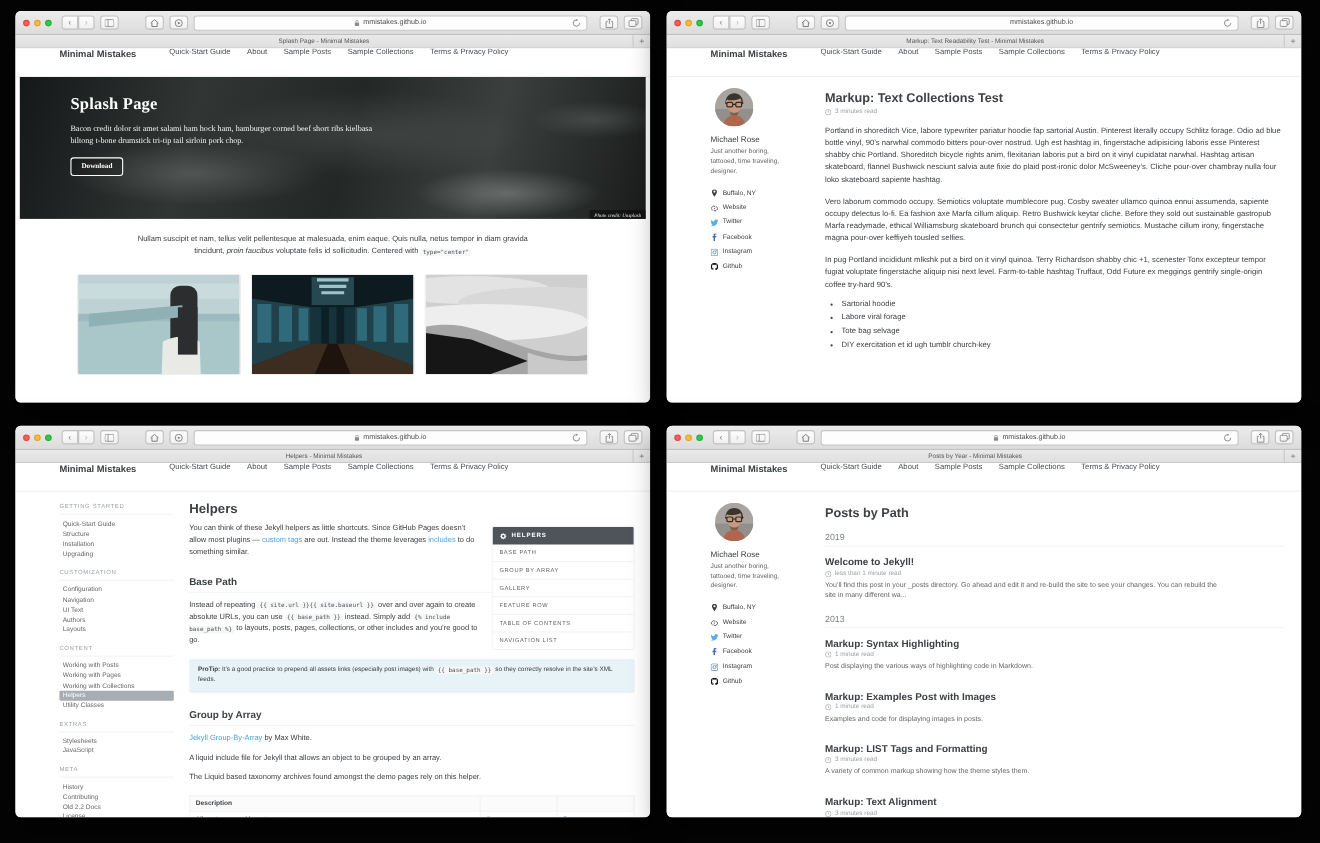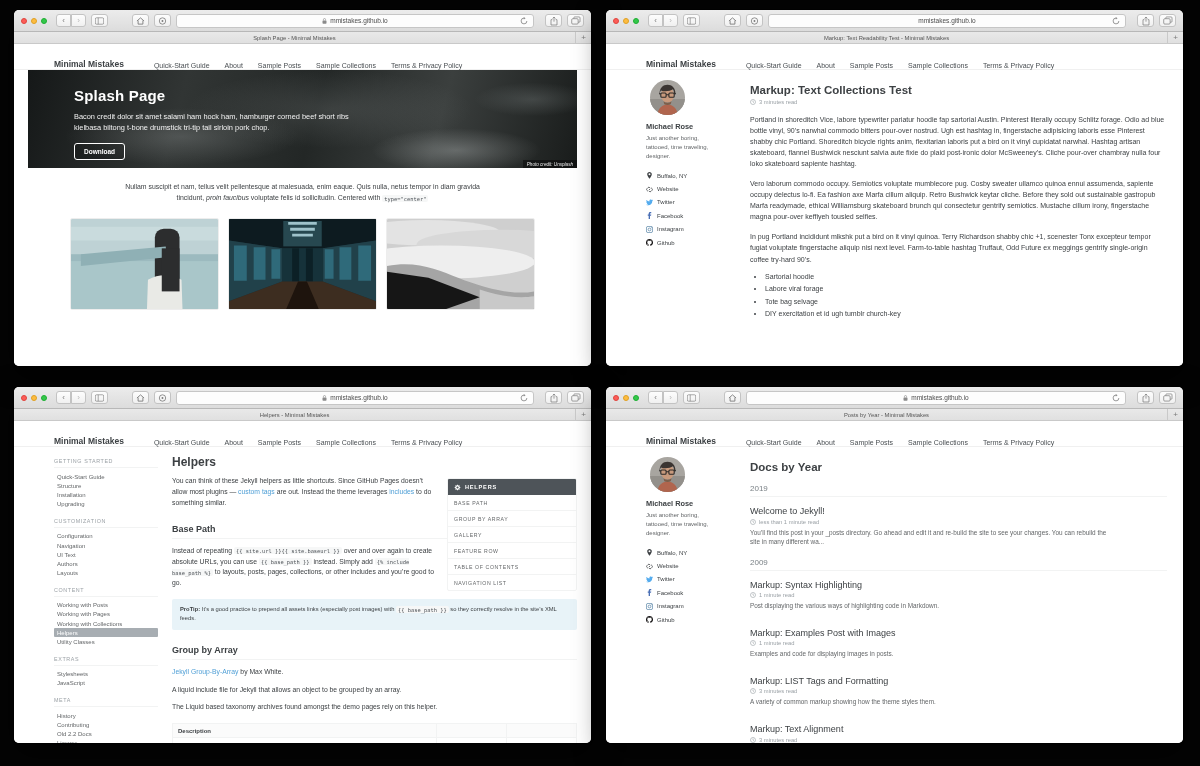--- a/index.html
+++ b/index.html
@@ -58,35 +58,36 @@
   .tabbar{
     height:12px;flex:0 0 12px;background:linear-gradient(#e9e9e9,#e0e0e0);
     border-bottom:1px solid #c9c9c9;display:flex;align-items:stretch;
   }
   .tab{flex:1;display:flex;align-items:center;justify-content:center;
     font-size:5.8px;color:#565656;}
   .newtab{flex:0 0 16px;border-left:1px solid #c9c9c9;display:flex;align-items:center;justify-content:center;color:#7a7a7a;font-size:8px}
   
   .page{flex:1;background:#fff;overflow:hidden;position:relative}
   .masthead{
-    height:26px;display:flex;align-items:flex-end;padding:0 14px 0 40px;
+    height:26px;display:flex;align-items:flex-start;padding:0 14px 0 40px;
     border-bottom:1px solid #f0f0f0;
   }
   .site-title{font-size:8.5px;font-weight:bold;color:#3d4144;margin-right:30px;cursor:pointer}
   .site-nav{display:flex;gap:15px}
   .site-nav span{font-size:7px;color:#494e52;cursor:pointer}
   
   .hero{
-    margin:0 14px;height:98px;position:relative;color:#fff;
+    margin:0 4px;height:129px;position:relative;color:#fff;
     background:
       radial-gradient(130px 34px at 78% 82%, rgba(215,220,220,.30), transparent 65%),
       radial-gradient(180px 44px at 28% 68%, rgba(195,200,200,.22), transparent 65%),
       radial-gradient(220px 60px at 55% 40%, rgba(165,170,170,.18), transparent 65%),
       radial-gradient(90px 26px at 92% 30%, rgba(150,158,158,.25), transparent 65%),
       linear-gradient(105deg,#151818 0%,#313534 28%,#232726 52%,#3b3f3e 74%,#191c1b 100%);
+    font-family: Liberation Serif, serif;
   }
   .hero-inner{padding:17px 0 0 46px;max-width:330px}
   .hero h1{font-size:15px;font-weight:bold;letter-spacing:.2px;margin-bottom:7px}
   .hero p{font-size:7.4px;line-height:1.55;color:#f2f2f2}
   .hero .dl-btn{
     display:inline-block;margin-top:9px;padding:4px 9px;border:1px solid #fff;border-radius:3px;
     font-size:6.5px;font-weight:bold;color:#fff;cursor:pointer;background:rgba(0,0,0,.15)
   }
   .hero .credit{
     position:absolute;right:0;bottom:0;background:rgba(10,10,10,.55);
@@ -102,21 +103,21 @@
     font-size:5.4px;background:#f6f7f7;border-radius:2px;padding:.5px 2px;color:#50555a;
   }
   .feature-row{display:flex;justify-content:center;gap:9px;margin-top:15px}
   .feature-row .fimg{width:149px;height:92px;border:1px solid #ededed;border-radius:2px;overflow:hidden}
   .fimg svg{width:100%;height:100%;display:block}
   
   .two-col{display:flex;padding:6px 16px 0 40px}
   .author-side{flex:0 0 78px;margin-right:26px;padding-top:4px}
   .avatar{width:35px;height:35px;border-radius:50%;overflow:hidden;margin-left:4px}
   .avatar svg{width:35px;height:35px;display:block}
-  .author-name{font-size:7.4px;font-weight:bold;color:#3d4144;margin-top:7px}
+  .author-name{font-size:7.4px;font-weight:normal;color:#3d4144;margin-top:7px}
   .author-bio{font-size:6px;color:#646769;line-height:1.5;margin-top:3px}
   .author-links{margin-top:8px}
   .author-links .al{display:flex;align-items:center;gap:4px;font-size:6px;color:#3d4144;padding:3.2px 0;cursor:pointer}
   .al .ic{width:7px;height:7px;display:inline-flex}
   .al .ic svg{width:7px;height:7px}
   .ic-twitter{color:#55acee}.ic-facebook{color:#4a6fb5}.ic-instagram{color:#517fa4}.ic-github{color:#171516}
   .article{flex:1;min-width:0}
   .article h1{font-size:11.5px;font-weight:bold;color:#3d4144;margin:8px 0 3px}
   .meta{display:flex;align-items:center;gap:3px;font-size:5.8px;color:#9ba1a6}
   .meta .ic{width:6px;height:6px;display:inline-flex}
@@ -124,21 +125,21 @@
   .article p.body{font-size:7px;line-height:1.58;color:#3d4144;margin-top:9px}
   .article h2.sect{
     font-size:9px;font-weight:bold;color:#3d4144;margin-top:15px;padding-bottom:4px;
     border-bottom:1px solid #f2f3f3;
   }
   .article ul{margin:8px 0 0 15px}
   .article ul li{font-size:7px;color:#3d4144;margin-bottom:5.5px}
   
   .year-h{font-size:8px;color:#7a8186;margin-top:11px;padding-bottom:3px;border-bottom:1px solid #f2f3f3}
   .post-item{margin-top:9px}
-  .post-item .pt{font-size:9px;font-weight:normal;color:#3d4144;cursor:pointer}
+  .post-item .pt{font-size:9px;font-weight:bold;color:#3d4144;cursor:pointer}
   .post-item .meta{margin-top:2.5px}
   .post-item .ex{font-size:6.4px;line-height:1.5;color:#646769;margin-top:3px;max-width:360px}
   .post-gap{height:8px}
   
   .docs-wrap{display:flex;padding:0 14px 0 40px}
   .docs-nav{flex:0 0 104px;margin-right:14px;padding-top:11px}
   .dn-title{
     font-size:5.4px;letter-spacing:.6px;color:#9ba1a6;text-transform:uppercase;
     padding-bottom:3px;border-bottom:1px solid #f2f3f3;margin-bottom:4px;margin-top:9px;
   }
@@ -776,35 +777,35 @@
               <span class="ic ic-github">
                 <svg>
                   <use href="#sym-github"></use>
                 </svg>
               </span>
               <span>Github</span>
             </div>
         </div>
       </div>
       <div class="article">
-        <h1>Docs by Year</h1>
+        <h1>Posts by Path</h1>
         <div class="year-h">2019</div>
         <div class="post-item">
           <div class="pt">Welcome to Jekyll!</div>
           <div class="meta">
               <span class="ic">
                 <svg>
                   <use href="#sym-clock"></use>
                 </svg>
               </span>
               <span>less than 1 minute read</span>
             </div>
           <div class="ex">You’ll find this post in your _posts directory. Go ahead and edit it and re-build the site to see your changes. You can rebuild the site in many different wa...</div>
         </div>
-        <div class="year-h">2009</div>
+        <div class="year-h">2013</div>
         <div class="post-item">
           <div class="pt">Markup: Syntax Highlighting</div>
           <div class="meta">
               <span class="ic">
                 <svg>
                   <use href="#sym-clock"></use>
                 </svg>
               </span>
               <span>1 minute read</span>
             </div>

